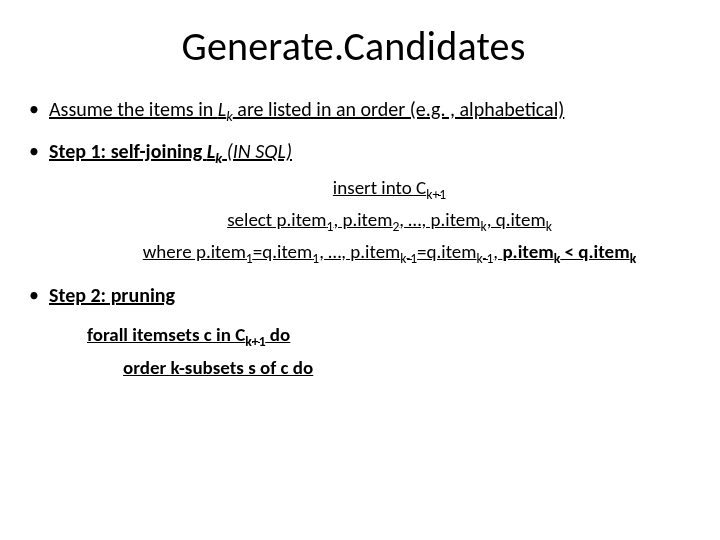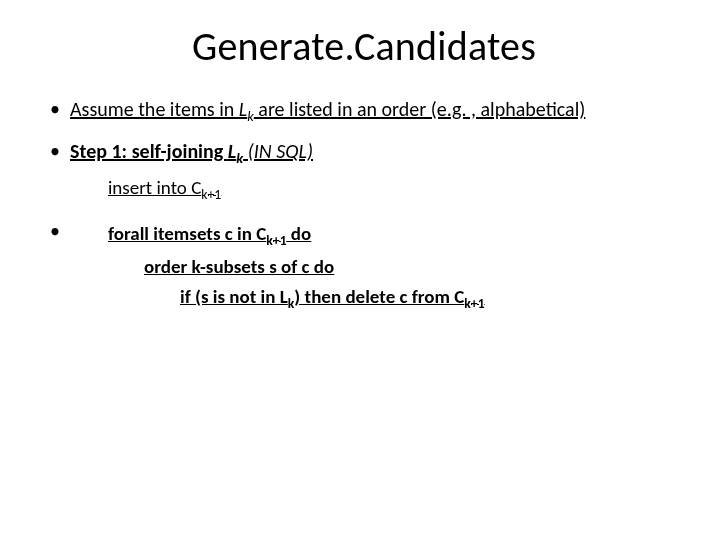--- a/index.html
+++ b/index.html
@@ -8,21 +8,21 @@
     width: 720px;
     height: 540px;
     background: #fff;
     font-family: Calibri, "Segoe UI", Arial, sans-serif;
     color: #000;
   }
   .slide {
     box-sizing: border-box;
     width: 720px;
     height: 540px;
-    padding: 18px 28px 0 36px;
+    padding: 18px 28px 0 15px;
   }
   .title {
     text-align: center;
     font-size: 40px;
     font-weight: 400;
     margin: 4px 0 26px 0;
     letter-spacing: 0.2px;
   }
   ul.top {
     list-style: none;
@@ -44,23 +44,24 @@
     top: 0;
     font-size: 20px;
   }
   .code-block {
     margin: 6px 0 6px 38px;
     font-size: 19px;
     line-height: 1.55;
   }
   .code-block .line {
     display: block;
+    text-align: center;
   }
   .prune-block {
-    margin: 0 0 0 38px;
+    margin: 12px 0 0 38px;
     font-size: 19px;
     line-height: 1.6;
     font-weight: 700;
   }
   .prune-block .l2 { margin-left: 36px; }
   .prune-block .l3 { margin-left: 72px; }
   .sub { font-size: 0.72em; vertical-align: sub; }
 </style>
 </head>
 <body>
@@ -75,30 +76,34 @@
       <span>Assume the items in </span><i><span>L</span><span class="sub">k</span></i><span> are listed in an order (e.g. , alphabetical)</span>
     </li>
 
     <li>
       <b>Step 1: self-joining </b><b><i><span>L</span><span class="sub">k</span></i></b><i> (IN SQL)</i>
 
       <div class="code-block">
         <span class="line">
           <span>insert into C</span><span class="sub">k+1</span>
         </span>
+        <span class="line">
+          <span>select p.item</span><span class="sub">1</span><span>, p.item</span><span class="sub">2</span><span>, …, p.item</span><span class="sub">k</span><span>, q.item</span><span class="sub">k</span>
+        </span>
+        <span class="line">
+          <span>where p.item</span><span class="sub">1</span><span>=q.item</span><span class="sub">1</span><span>, …, p.item</span><span class="sub">k-1</span><span>=q.item</span><span class="sub">k-1</span><span>, </span><b><span>p.item</span><span class="sub">k</span><span> &lt; q.item</span><span class="sub">k</span></b>
+        </span>
       </div>
     </li>
 
     <li>
+      <b>Step 2: pruning</b>
 
       <div class="prune-block">
         <div>
           <span>forall itemsets c in C</span><span class="sub">k+1</span><span> do</span>
         </div>
         <div class="l2">order k-subsets s of c do</div>
-        <div class="l3">
-          <span>if (s is not in L</span><span class="sub">k</span><span>) then delete c from C</span><span class="sub">k+1</span>
-        </div>
       </div>
     </li>
 
   </ul>
 </div>
 
 </body></html>

